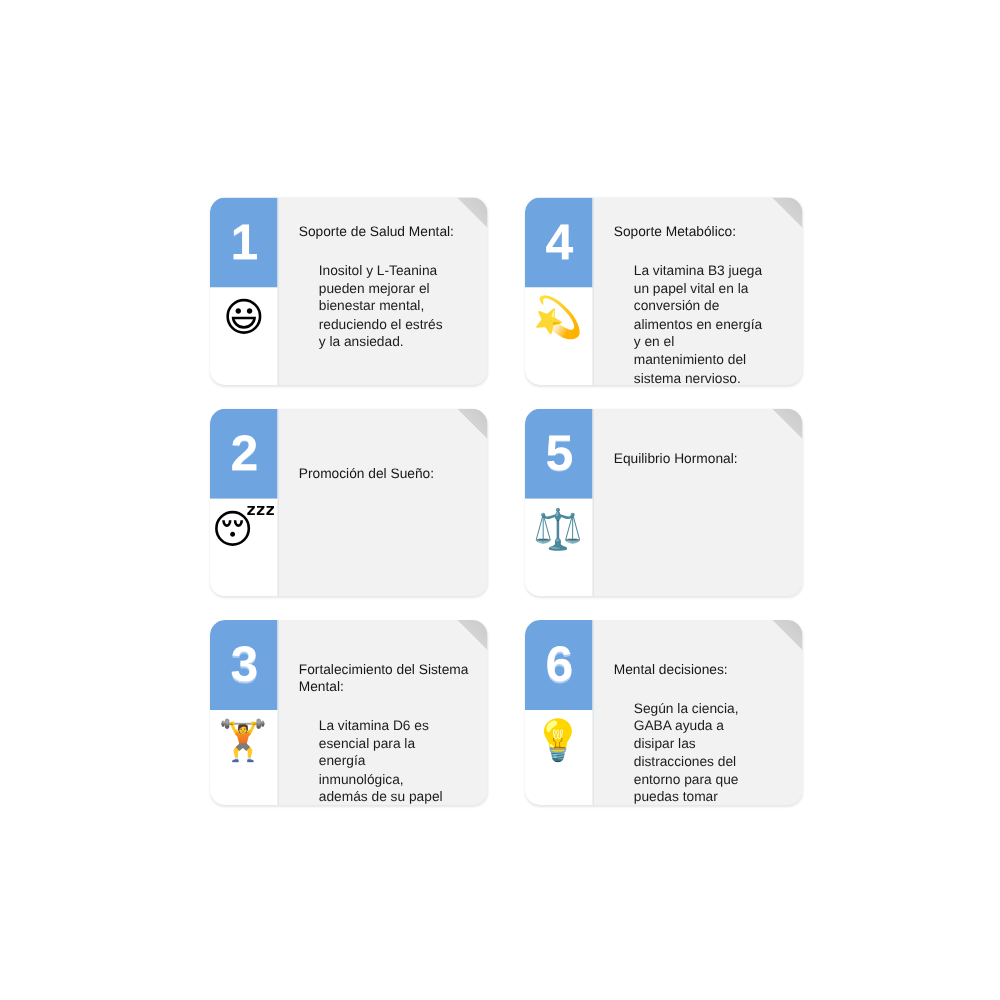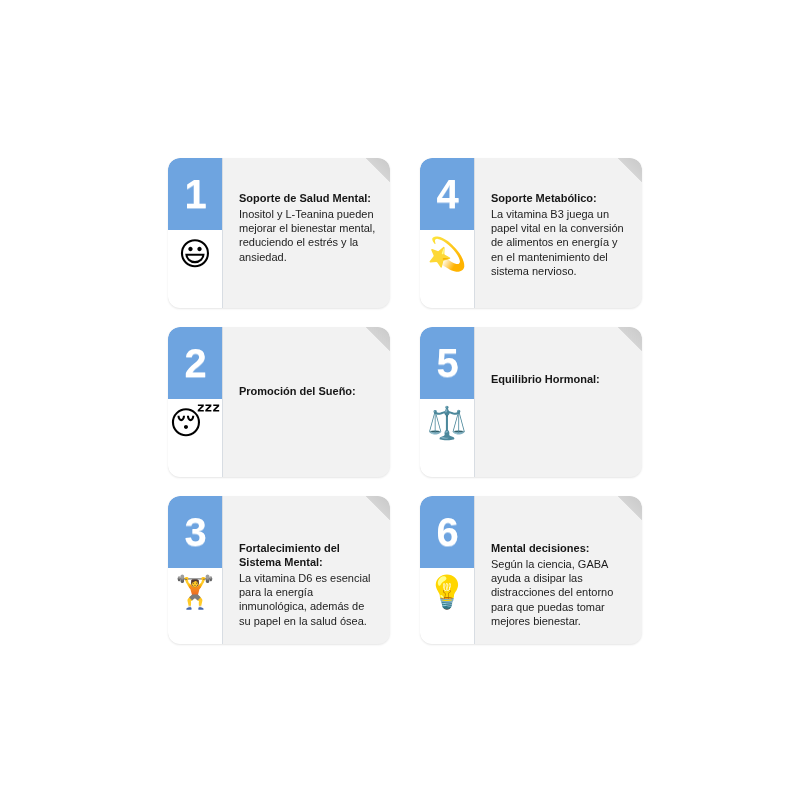--- a/index.html
+++ b/index.html
@@ -114,32 +114,32 @@
     left: 55px;
     top: 0;
     right: 0;
     bottom: 0;
     padding: 22px 14px 10px 16px;
     box-sizing: border-box;
   }
   .card-title {
     font-family: "Liberation Sans", sans-serif;
     font-size: 11px;
-    font-weight: 700;
+    font-weight: 400;
     color: #161616;
     line-height: 1.26;
-    margin: 12px 0 1px 0;
+    margin: 0 0 1px 0;
   }
   .card-text {
     font-family: "Liberation Sans", sans-serif;
     font-size: 11px;
     font-weight: 400;
     color: #1c1c1c;
     line-height: 1.3;
-    margin: 0;
+    margin: 16px;
   }
 
   
   .card.v-mid .body { padding-top: 46px; }
   .card.v-low .body { padding-top: 34px; }
 </style>
 </head>
 <body>
 
 <div id="infographic">

